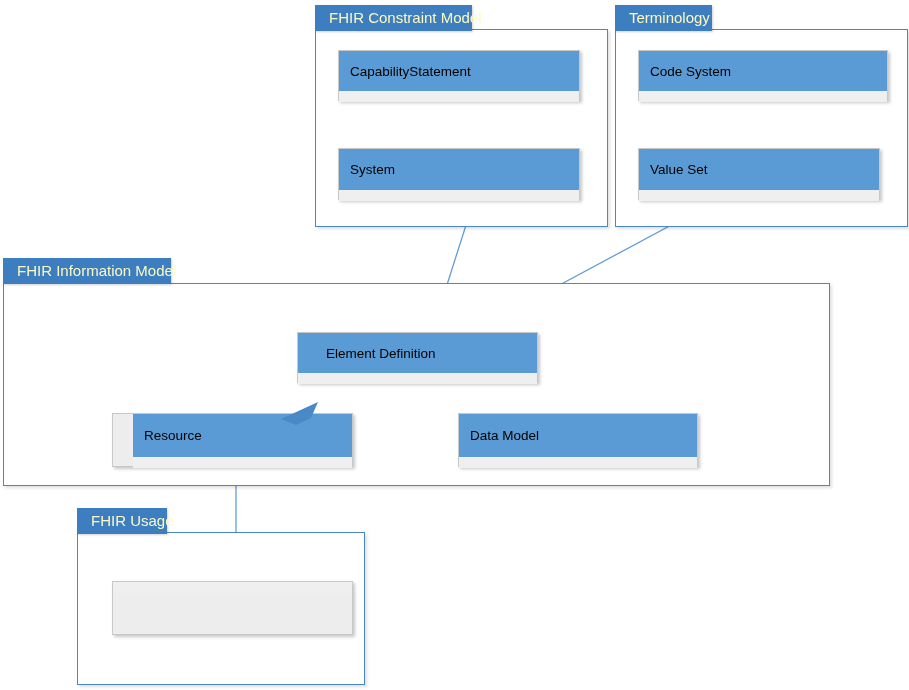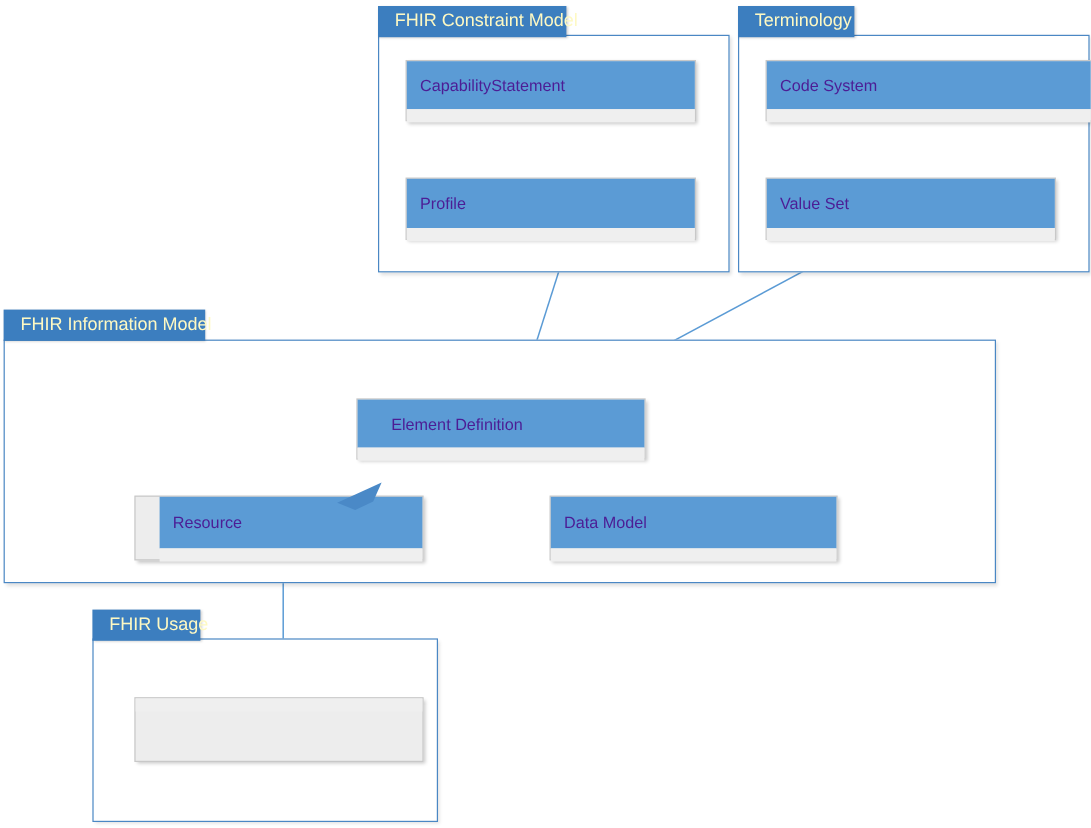--- a/index.html
+++ b/index.html
@@ -44,21 +44,21 @@
   
   .class-box{
     position:absolute;z-index:4;
     box-sizing:border-box;
     box-shadow:2px 2px 3px rgba(0,0,0,0.22);
     background:#EDEDED;
     border:1px solid #C8C8C8;
   }
   .class-head{
     background:#5B9BD5;
-    color:#4c1d95;
+    color:#000000;
     font-size:13.5px;
     box-sizing:border-box;
     padding-left:11px;
     display:flex;
     align-items:center;
     white-space:nowrap;
     overflow:hidden;
   }
   .class-foot{
     background:#EFEFEF;
@@ -114,25 +114,25 @@
     <div class="pkg-body" style="left:77px;top:532px;width:288px;height:153px;"></div>
     <div class="pkg-tab" style="left:77px;top:508px;width:90px;">FHIR Usage</div>
   </div>
 
   <div class="class-box" style="left:338px;top:50px;width:242px;height:51px;">
     <div class="class-head" style="height:40px;">CapabilityStatement</div>
     <div class="class-foot" style="height:11px;"></div>
   </div>
 
   <div class="class-box" style="left:338px;top:148px;width:242px;height:52px;">
-    <div class="class-head" style="height:41px;">Profile</div>
+    <div class="class-head" style="height:41px;">System</div>
     <div class="class-foot" style="height:11px;"></div>
   </div>
 
-  <div class="class-box" style="left:638px;top:50px;width:272px;height:51px;">
+  <div class="class-box" style="left:638px;top:50px;width:250px;height:51px;">
     <div class="class-head" style="height:40px;">Code System</div>
     <div class="class-foot" style="height:11px;"></div>
   </div>
 
   <div class="class-box" style="left:638px;top:148px;width:242px;height:52px;">
     <div class="class-head" style="height:41px;">Value Set</div>
     <div class="class-foot" style="height:11px;"></div>
   </div>
 
   <div class="class-box" style="left:297px;top:332px;width:241px;height:51px;">

